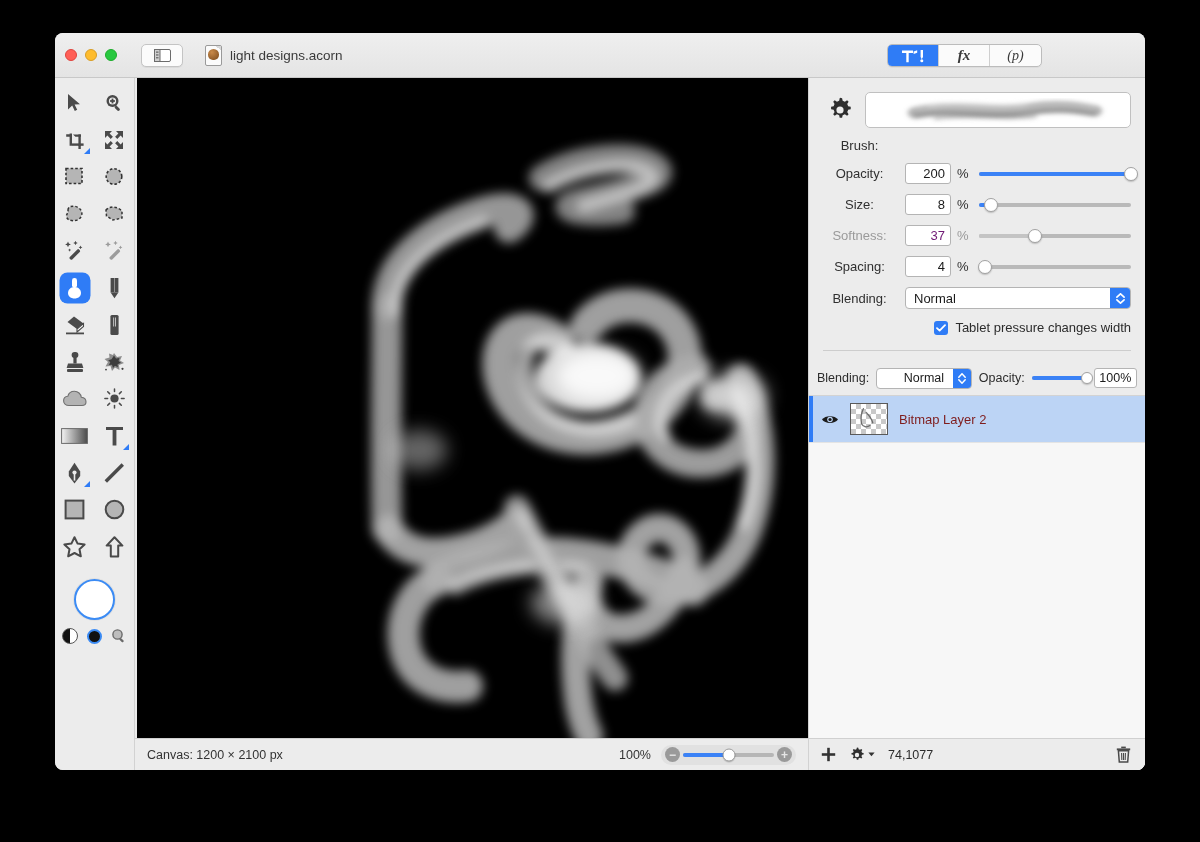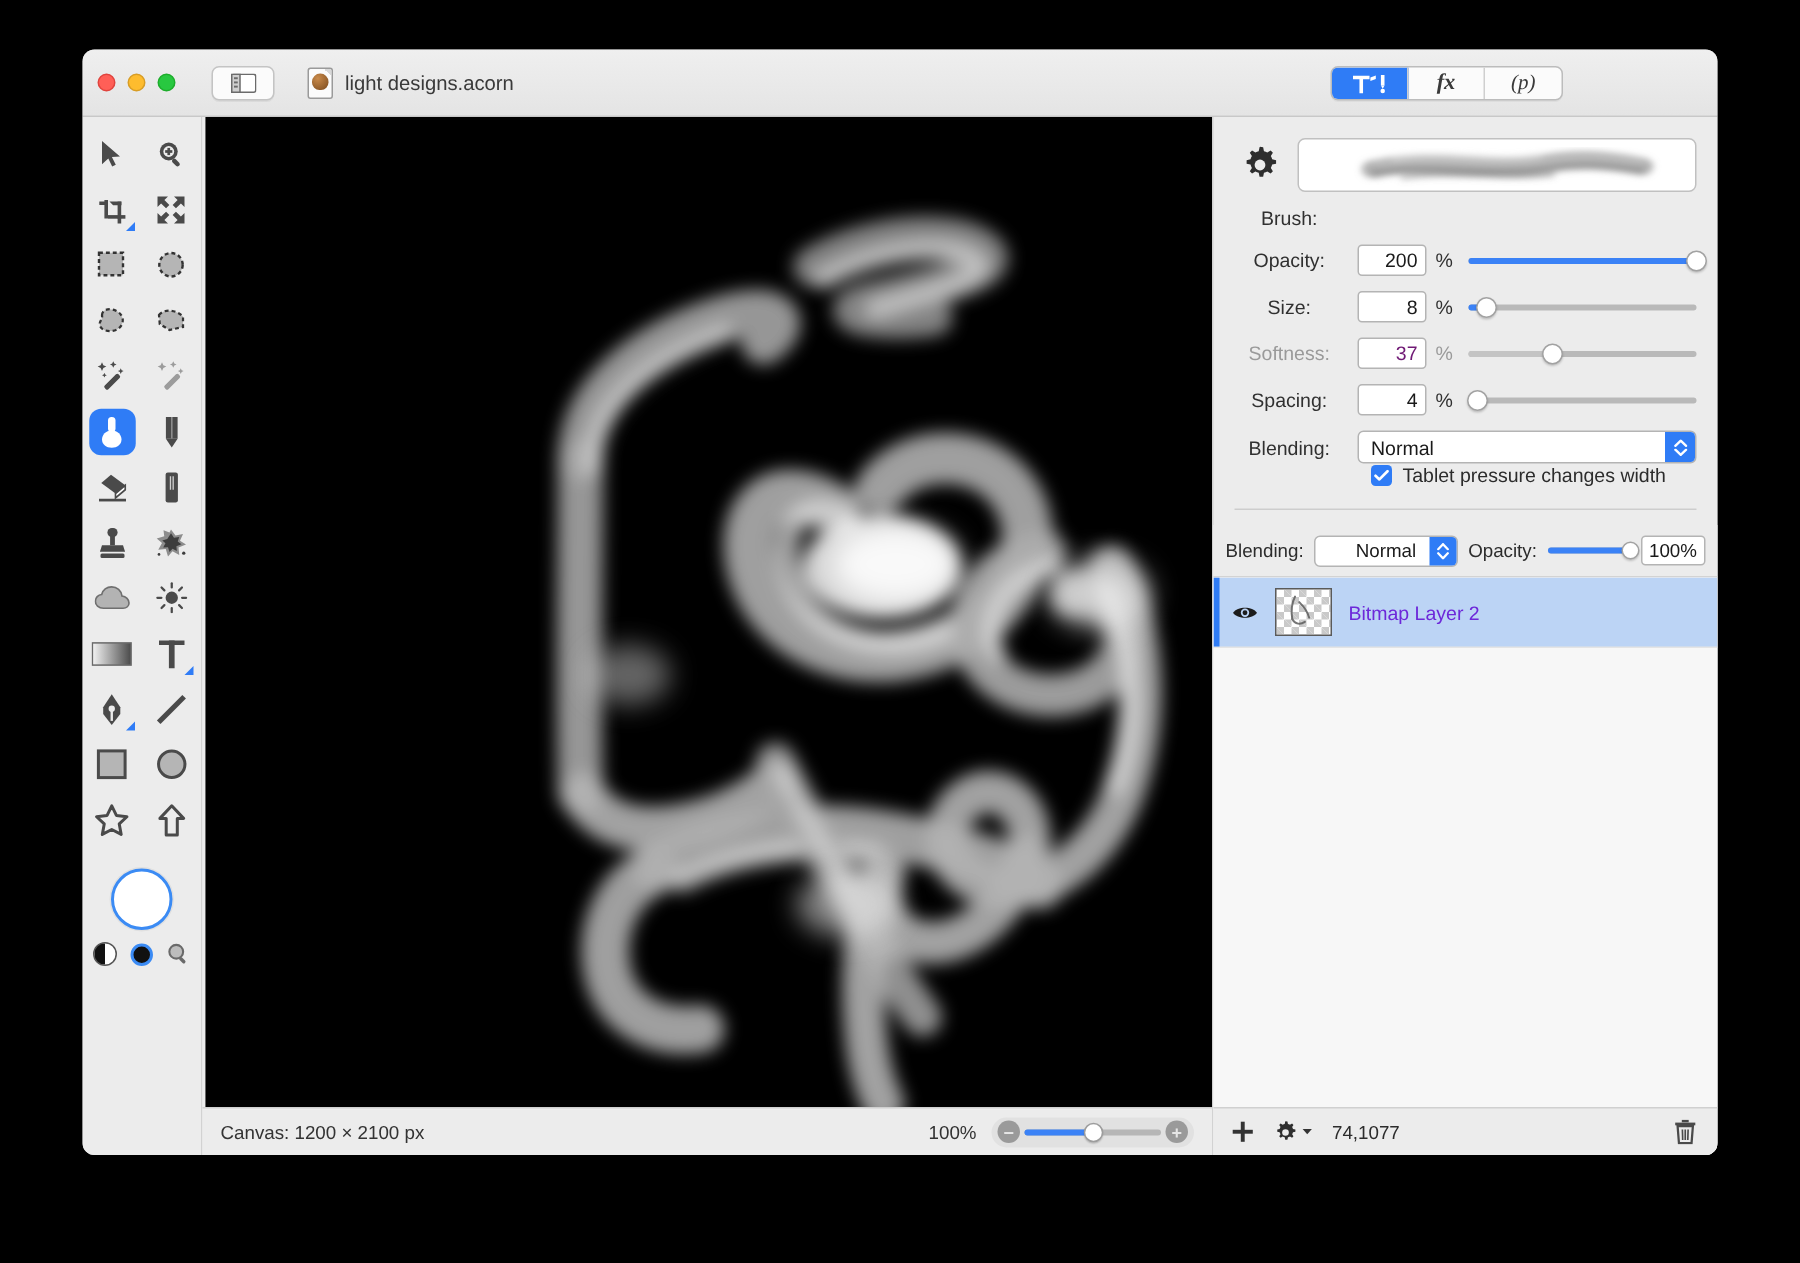--- a/index.html
+++ b/index.html
@@ -232,21 +232,21 @@
   .slider { flex: 1; margin-left: 10px; height: 16px; position: relative; display: flex; align-items: center; }
   .s-track { position: absolute; left: 0; right: 0; height: 4px; background: #b9b9b9; border-radius: 2px; }
   .s-fill { position: absolute; left: 0; height: 4px; background: #3b82f6; border-radius: 2px; }
   .s-fill.dim { background: #c4c4c4; }
   .s-knob {
     position: absolute; width: 14px; height: 14px; border-radius: 50%;
     background: #fff; border: 1px solid #a2a2a2;
     box-shadow: 0 1px 1.5px rgba(0,0,0,0.2); transform: translateX(-50%);
   }
 
-  .checkrow { display: flex; align-items: center; padding-left: 91px; }
+  .checkrow { display: flex; align-items: center; margin-top: 11px; padding-left: 91px; justify-content: flex-end; }
   .cbox {
     width: 14px; height: 14px; border-radius: 3px; background: #2f7cf6;
     display: flex; align-items: center; justify-content: center; margin-right: 7px;
   }
   .checkrow span { font-size: 13px; color: #2c2c2c; }
 
   .panel-div { height: 1px; background: #cdcdcd; margin-top: 15px; }
 
   
   .layers { flex: 1; display: flex; flex-direction: column; min-height: 0; background: #f7f7f7; }
@@ -288,21 +288,21 @@
     position: relative; overflow: hidden; background: #fff;
   }
   .thumb.checker {
     background-image:
       linear-gradient(45deg, #c9c9c9 25%, transparent 25%, transparent 75%, #c9c9c9 75%),
       linear-gradient(45deg, #c9c9c9 25%, transparent 25%, transparent 75%, #c9c9c9 75%);
     background-size: 10px 10px;
     background-position: 0 0, 5px 5px;
   }
   .thumb.black { background: #000; }
-  .layer-name { font-size: 13px; color: #6d28d9; }
+  .layer-name { font-size: 13px; color: #7f1d1d; }
 
   .layers-footer {
     height: 32px; flex: 0 0 32px; background: #ececec;
     border-top: 1px solid #d0d0d0;
     display: flex; align-items: center; padding: 0 12px; gap: 13px;
     position: relative;
   }
   .coord { font-size: 12.5px; color: #2c2c2c; }
   .trash-btn { position: absolute; right: 14px; display: flex; align-items: center; }
   .gear-drop { display: flex; align-items: center; gap: 3px; }

